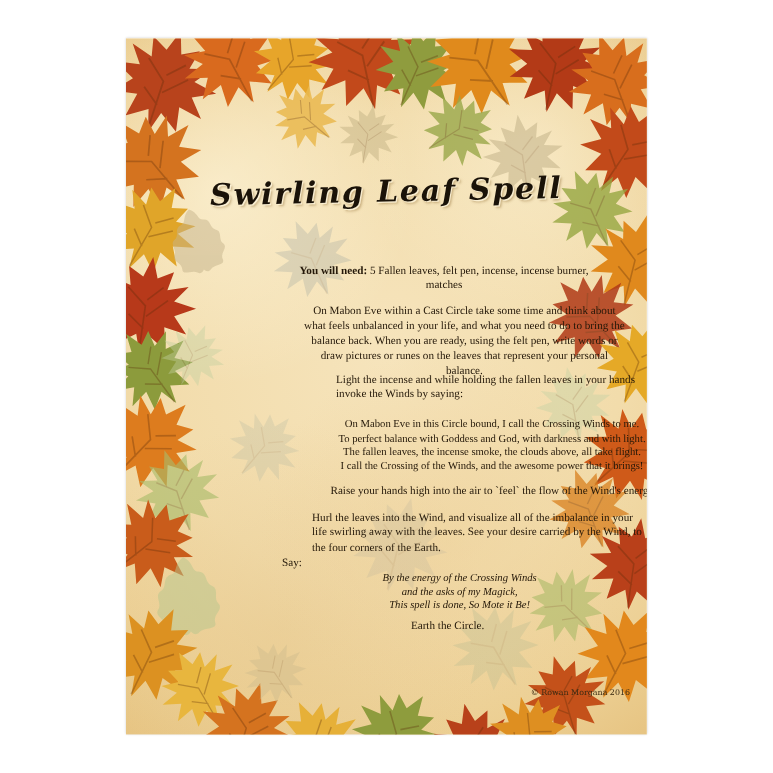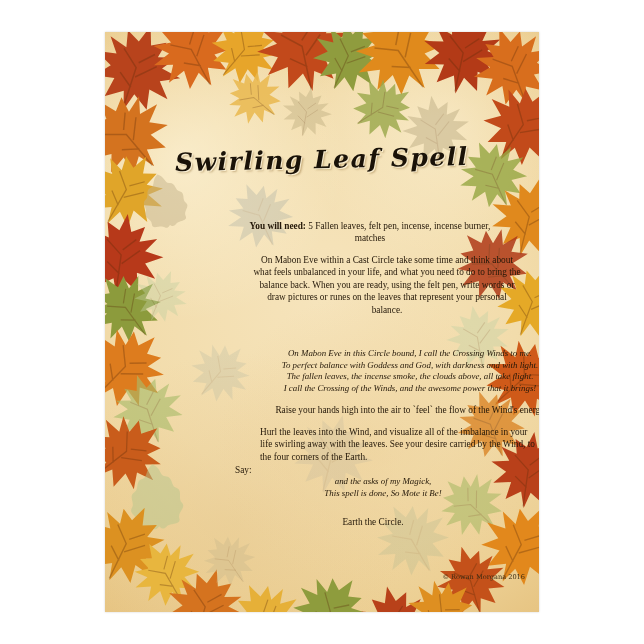--- a/index.html
+++ b/index.html
@@ -102,21 +102,20 @@
     width: 262px;
     top: 279px;
     text-align: left;
   }
   #p-chant {
     position: absolute;
     left: 160px;
     width: 290px;
     top: 316px;
     text-align: center;
-    font-style: italic;
     font-size: 8.9px;
     line-height: 11.6px;
   }
   #p-raise {
     position: absolute;
     left: 166px;
     width: 280px;
     top: 372px;
     text-align: center;
   }
@@ -422,35 +421,37 @@
       <div id="title-wrap">
         <span id="title">Swirling Leaf Spell</span>
       </div>
 
       <div id="p-need" class="para">
         <b>You will need:</b><span> 5 Fallen leaves, felt pen, incense, incense burner, matches</span>
       </div>
 
       <div id="p-intro" class="para">On Mabon Eve within a Cast Circle take some time and think about what feels unbalanced in your life, and what you need to do to bring the balance back. When you are ready, using the felt pen, write words or draw pictures or runes on the leaves that represent your personal balance.</div>
 
+      <div id="p-light" class="para">Light the incense and while holding the fallen leaves in your hands invoke the Winds by saying:</div>
 
       <div id="p-chant" class="para">
         <div>On Mabon Eve in this Circle bound, I call the Crossing Winds to me.</div>
         <div>To perfect balance with Goddess and God, with darkness and with light.</div>
         <div>The fallen leaves, the incense smoke, the clouds above, all take flight.</div>
         <div>I call the Crossing of the Winds, and the awesome power that it brings!</div>
       </div>
 
       <div id="p-raise" class="para">Raise your hands high into the air to `feel` the flow of the Wind's energy.</div>
 
       <div id="p-hurl" class="para">Hurl the leaves into the Wind, and visualize all of the imbalance in your life swirling away with the leaves. See your desire carried by the Wind, to the four corners of the Earth.</div>
 
       <div id="p-say" class="para">Say:</div>
 
       <div id="p-verse" class="para">
+        <div>By the energy of the Crossing Winds</div>
         <div>and the asks of my Magick,</div>
         <div>This spell is done, So Mote it Be!</div>
       </div>
 
       <div id="p-open" class="para">Earth the Circle.</div>
 
       <div id="copyright">© Rowan Morgana 2016</div>
 
     </div>
   </div>

